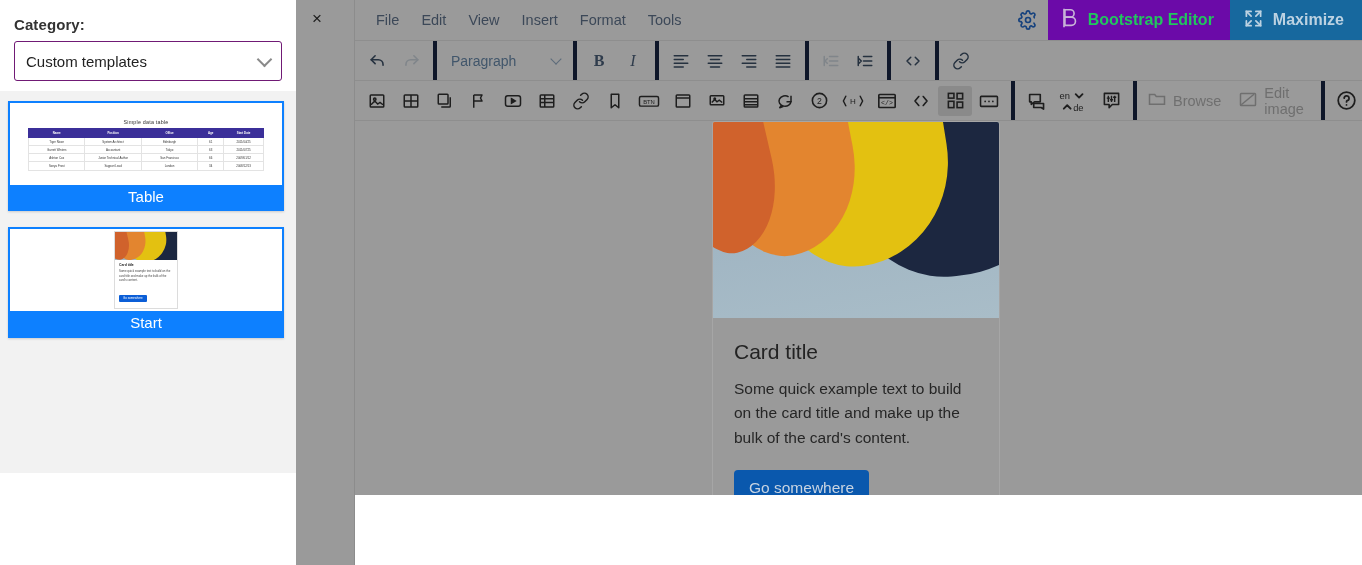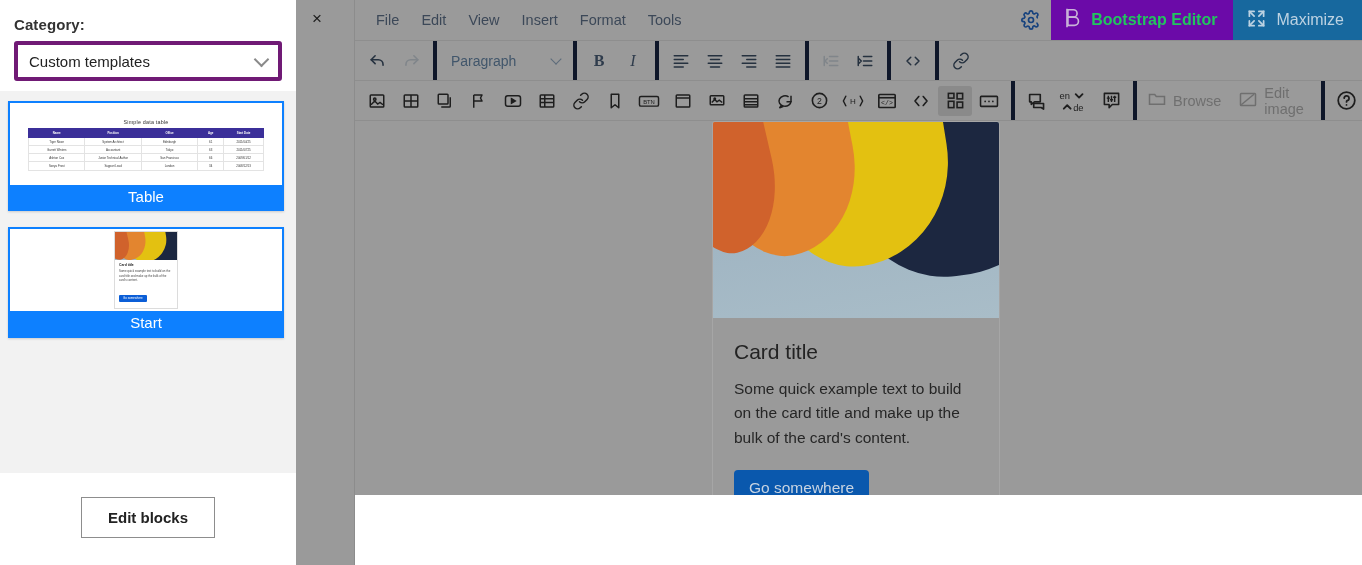--- a/index.html
+++ b/index.html
@@ -18,21 +18,21 @@
     background: #ffffff;
     display: flex; flex-direction: column;
   }
   .dialog-head { padding: 16px 14px 10px 14px; background:#fff; }
   .cat-label {
     font-size: 15px; font-weight: bold; color: #333;
     margin-bottom: 8px; letter-spacing: .1px;
   }
   .select-wrap {
     position: relative; height: 40px;
-    border: 4px solid #701a75; border-radius: 3px;
+    border: 1px solid #701a75; border-radius: 3px;
     background: #fff; display: flex; align-items: center;
   }
   .select-value {
     font-size: 15px; color: #222; padding-left: 11px;
   }
   .select-caret {
     position: absolute; right: 11px; top: 50%;
     width: 11px; height: 11px; margin-top: -7px;
     border-right: 2px solid #8a8a8a; border-bottom: 2px solid #8a8a8a;
     transform: rotate(45deg);
@@ -135,21 +135,21 @@
     width: 40px; display: flex; align-items: center; justify-content: center;
     cursor: pointer;
   }
   .brand-btn {
     background: #6b0aa8; color: #22c55e; display: flex; align-items: center;
     gap: 9px; padding: 0 16px 0 12px; font-size: 16px; font-weight: bold;
     cursor: pointer;
   }
   .max-btn {
     background: #17689e; color: #bcd2e2; display: flex; align-items: center;
-    gap: 10px; padding: 0 18px 0 14px; font-size: 16px; font-weight: normal;
+    gap: 10px; padding: 0 18px 0 14px; font-size: 16px; font-weight: bold;
     cursor: pointer;
   }
 
   .toolbar {
     height: 40px; display: flex; align-items: center;
     background: #9a9a9a; border-top: 1px solid #8e8e8e;
   }
   .tb-group {
     display: flex; align-items: center; height: 40px;
     padding: 0 5px; border-right: 4px solid #0f172a;
@@ -315,23 +315,20 @@
               <div class="mini-card-text">Some quick example text to build on the card title and make up the bulk of the card's content.</div>
               <span class="mini-card-btn">Go somewhere</span>
             </div>
           </div>
         </div>
         <div class="tpl-caption">Start</div>
       </div>
 
     </div>
 
-    <div class="dialog-foot">
-      <button class="edit-blocks-btn">Edit blocks</button>
-    </div>
   </div>
 
   <div class="gap-strip">
     <button class="close-btn">×</button>
   </div>
 
   <div class="editor">
 
     <div class="menubar">
       <div class="menu-items">

